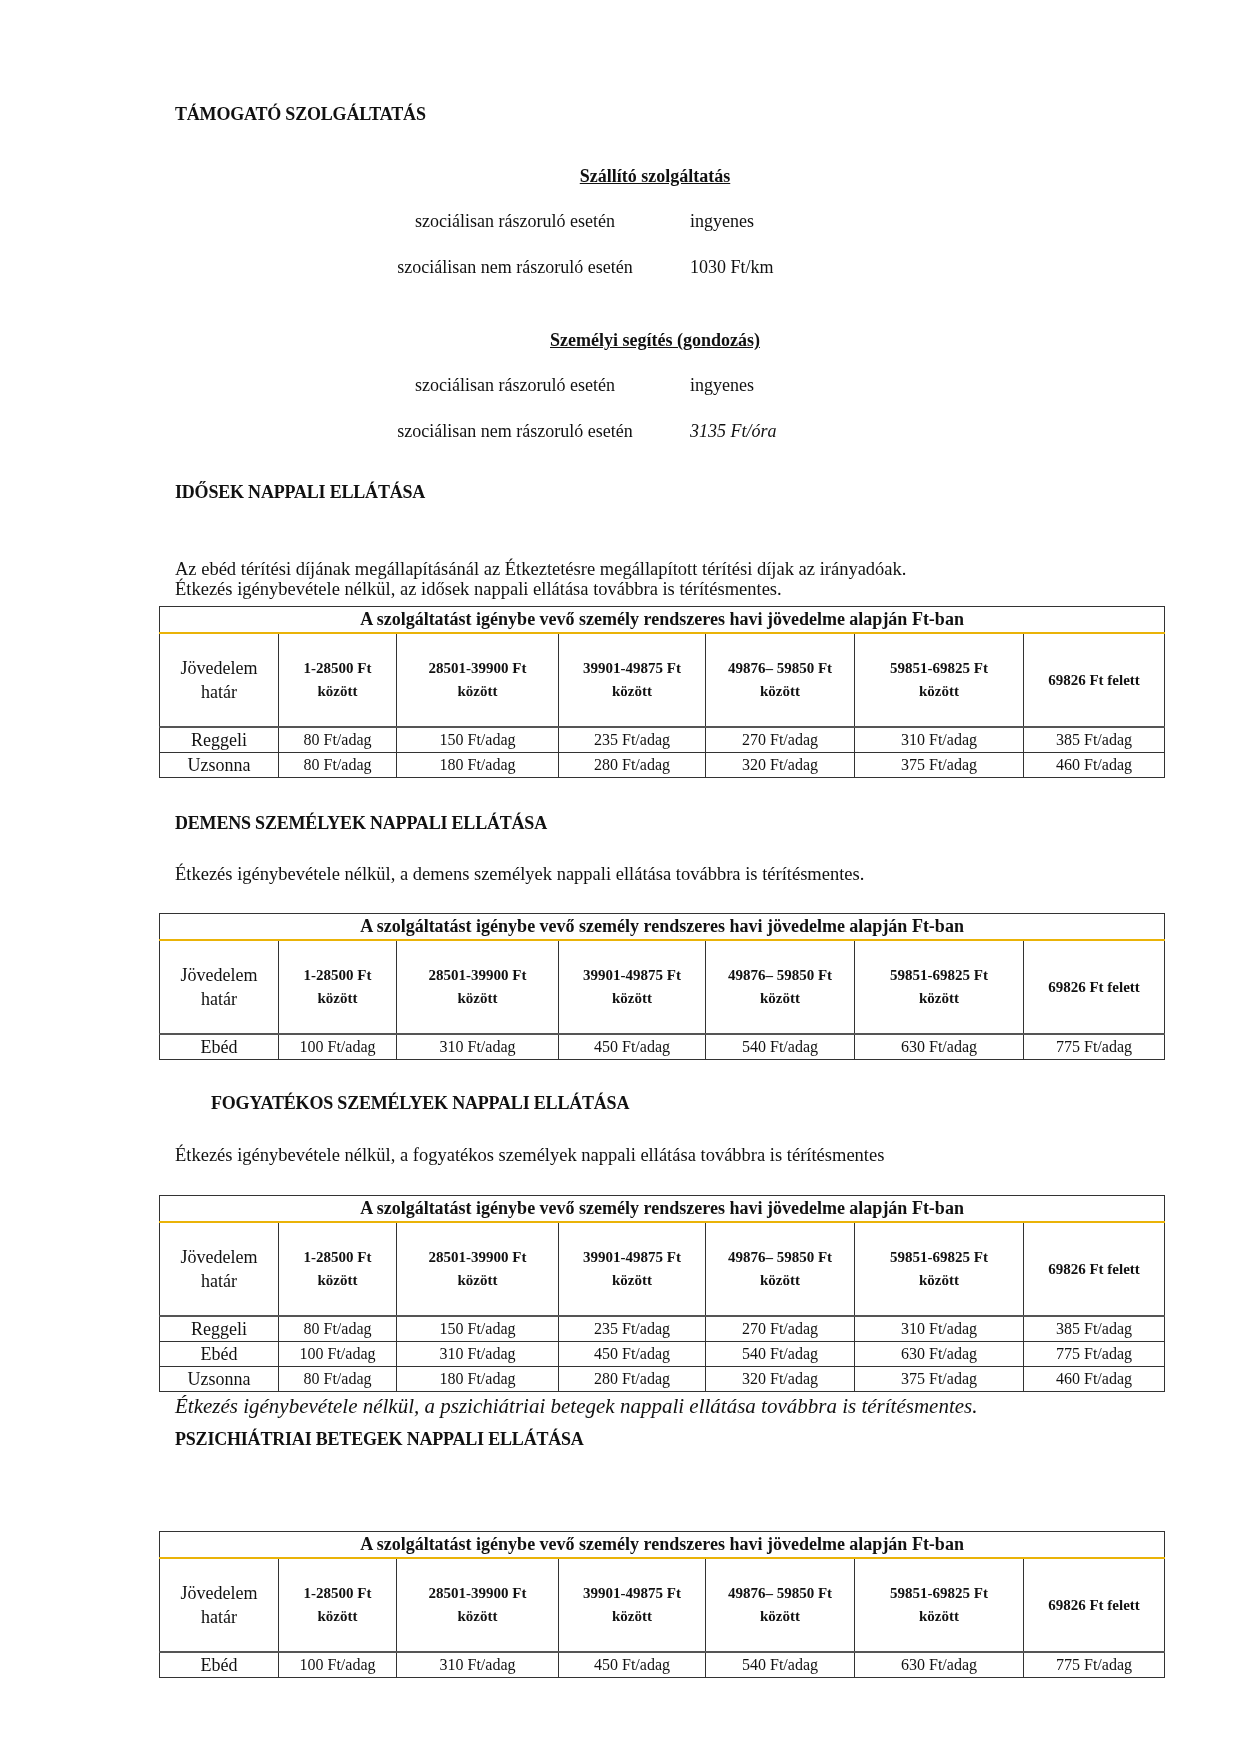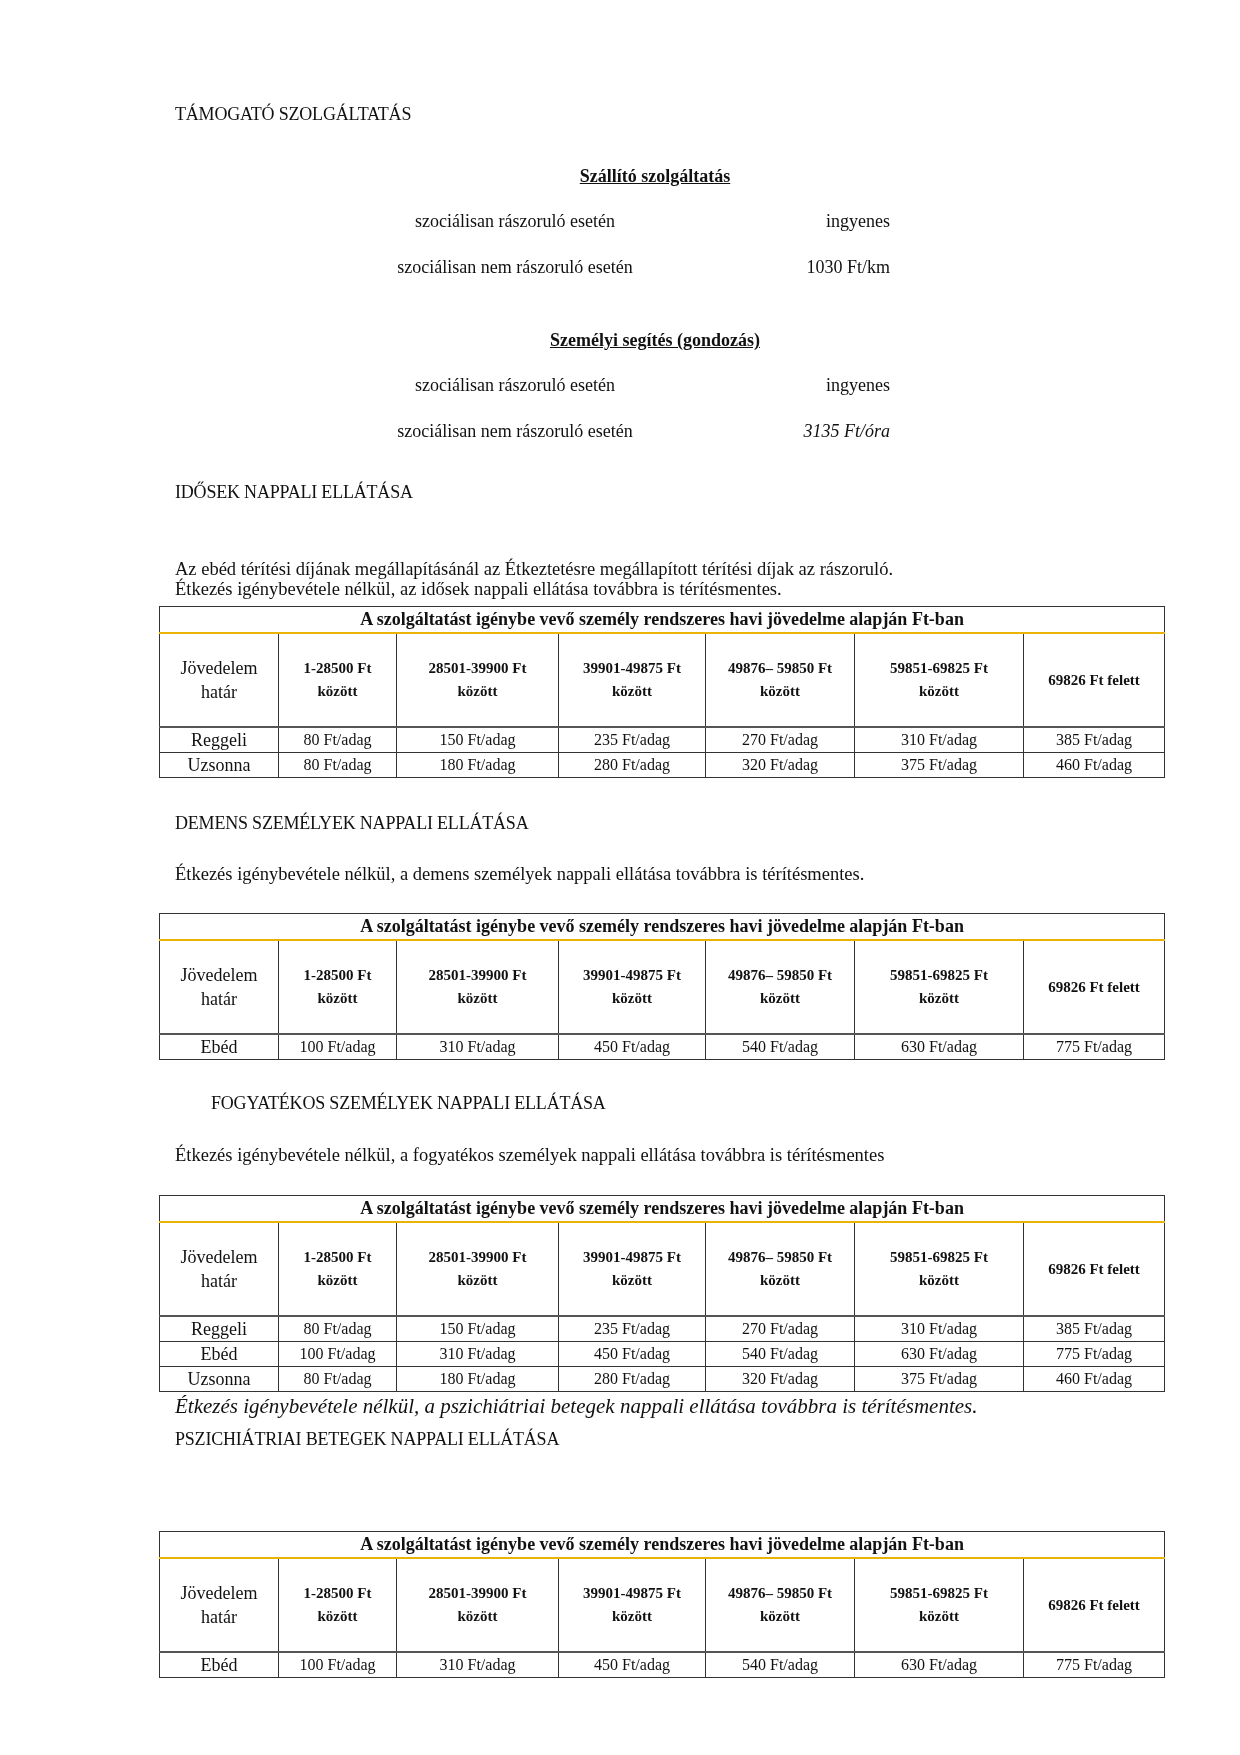--- a/index.html
+++ b/index.html
@@ -1,22 +1,22 @@
 <!DOCTYPE html>
 <html><head>
 <meta charset="utf-8">
 <style>
   html, body { margin: 0; padding: 0; background: #ffffff; }
   body { width: 1240px; height: 1755px; position: relative; overflow: hidden;
          font-family: "Liberation Serif", "DejaVu Serif", serif; color: #111; }
   .abs { position: absolute; }
-  .h1 { font-weight: normal; font-size: 18px; left: 175px; white-space: nowrap; letter-spacing: -0.2px; }
+  .h1 { font-weight: bold; font-size: 18px; left: 175px; white-space: nowrap; letter-spacing: -0.2px; }
   .sub { font-weight: bold; font-size: 18px; text-decoration: underline; white-space: nowrap; text-align: center; left: 440px; width: 430px; }
   .fee-label { font-size: 18px; width: 420px; text-align: center; left: 305px; white-space: nowrap; }
-  .fee-val { font-size: 18px; width: 200px; text-align: right; left: 690px; white-space: nowrap; }
+  .fee-val { font-size: 18px; width: 200px; text-align: left; left: 690px; white-space: nowrap; }
   .para { font-size: 18.5px; left: 175px; white-space: nowrap; }
   .para.big { font-size: 21px; }
   table.fees { position: absolute; left: 159px; width: 1005px; border-collapse: collapse; table-layout: fixed; }
   table.fees td { border: 1.5px solid #333; text-align: center; vertical-align: middle; padding: 0; }
   table.fees td.title { font-weight: bold; font-size: 18px; height: 25px; border-bottom: 2px solid #eab308; }
   table.fees td.inc { font-weight: bold; font-size: 15px; line-height: 23px; height: 92px; }
   table.fees td.rowlabel { font-size: 18px; line-height: 24px; margin-top: 19px; }
   table.fees td.val { font-size: 16px; height: 24px; }
   table.fees tr.incrow td { border-bottom: 2px solid #555; }
 </style>
@@ -32,21 +32,21 @@
 <div class="abs fee-val" style="top:257px;">1030 Ft/km</div>
 
 <div class="abs sub" style="top:330px;">Személyi segítés (gondozás)</div>
 <div class="abs fee-label" style="top:375px;">szociálisan rászoruló esetén</div>
 <div class="abs fee-val" style="top:375px;">ingyenes</div>
 <div class="abs fee-label" style="top:421px;">szociálisan nem rászoruló esetén</div>
 <div class="abs fee-val" style="top:421px;font-style:italic;">3135 Ft/óra</div>
 
 <div class="abs h1" style="top:482px;">IDŐSEK NAPPALI ELLÁTÁSA</div>
 <div class="abs para" style="top:534px;margin-top:45px;">Étkezés igénybevétele nélkül, az idősek nappali ellátása továbbra is térítésmentes.</div>
-<div class="abs para" style="top:559px;">Az ebéd térítési díjának megállapításánál az Étkeztetésre megállapított térítési díjak az rászoruló.</div>
+<div class="abs para" style="top:559px;">Az ebéd térítési díjának megállapításánál az Étkeztetésre megállapított térítési díjak az irányadóak.</div>
 
 <table class="fees" style="top:606px;">
   <colgroup>
       <col style="width:119px">
       <col style="width:118px">
       <col style="width:162px">
       <col style="width:147px">
       <col style="width:149px">
       <col style="width:169px">
       <col style="width:141px">

